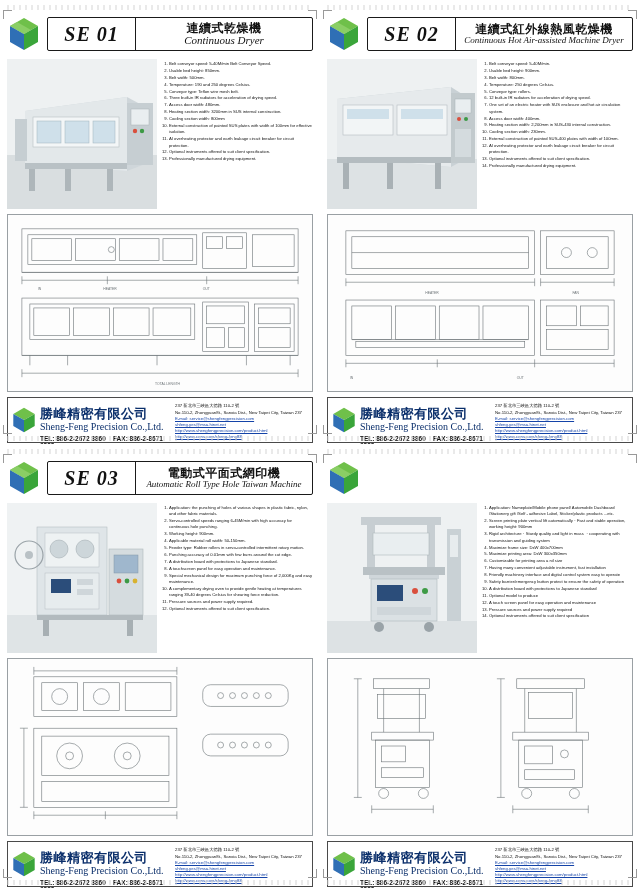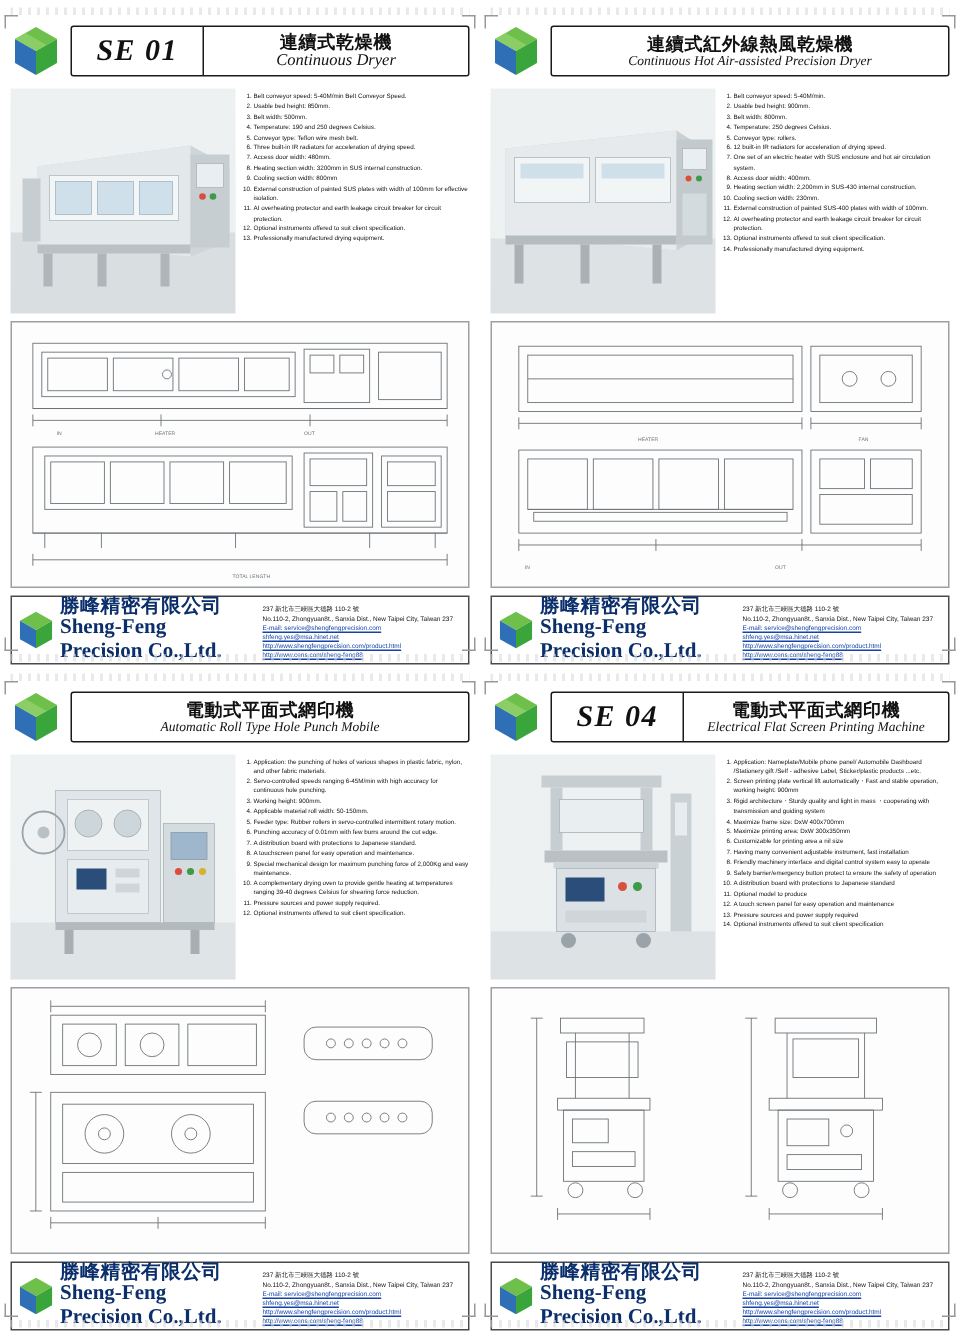--- a/index.html
+++ b/index.html
@@ -165,21 +165,21 @@
     flex: 0 0 128px;
     display:flex; flex-direction:column; justify-content:center;
     padding-left: 2px;
   }
   .f-cn {
     font-size: 13px; font-weight: bold; color:#0b2f6b; letter-spacing:.5px;
     line-height:1.1;
     margin-top:16px;
   }
   .f-en {
-    font-size: 14px; font-weight: bold; color:#0b2f6b; line-height:1.15;
+    font-size: 10px; font-weight: normal; color:#0b2f6b; line-height:1.15;
     font-family: "Liberation Serif", serif;
   }
   .f-tel {
     font-size: 6.5px; font-weight:bold; color:#111; margin-top:2px;
   }
   .f-addr {
     flex: 1 1 auto;
     font-size: 4.3px;
     line-height: 1.45;
     color:#111;
@@ -360,23 +360,24 @@
     <div class="hdr">
       <div class="cube">
         <svg class="cube-svg" viewBox="0 0 34 34">
           <polygon points="17,1 31,9 17,17 3,9" fill="#6fc04a"></polygon>
           <polygon points="3,9 17,17 17,33 3,25" fill="#2f6fb5"></polygon>
           <polygon points="31,9 31,25 17,33 17,17" fill="#3aa53a"></polygon>
           <polygon points="10,5 24,13 17,17 3,9" fill="#8fd06a" opacity=".85"></polygon>
         </svg>
       </div>
       <div class="title-box">
+        <div class="model">SE 02</div>
         <div class="names">
           <div class="name-cn">連續式紅外線熱風乾燥機</div>
-          <div class="name-en small">Continuous Hot Air-assisted Precision Dryer</div>
+          <div class="name-en small">Continuous Hot Air-assisted Machine Dryer</div>
         </div>
       </div>
     </div>
 
     <div class="content">
       <div class="photo">
         <svg viewBox="0 0 150 150" preserveAspectRatio="none">
           <rect x="0" y="0" width="150" height="150" fill="#eef1f2"></rect>
           <rect x="0" y="100" width="150" height="50" fill="#dde2e4"></rect>
           <polygon points="10,40 124,28 146,42 146,96 124,108 10,98" fill="#c9d1d5"></polygon>
@@ -499,23 +500,24 @@
     <div class="hdr">
       <div class="cube">
         <svg class="cube-svg" viewBox="0 0 34 34">
           <polygon points="17,1 31,9 17,17 3,9" fill="#6fc04a"></polygon>
           <polygon points="3,9 17,17 17,33 3,25" fill="#2f6fb5"></polygon>
           <polygon points="31,9 31,25 17,33 17,17" fill="#3aa53a"></polygon>
           <polygon points="10,5 24,13 17,17 3,9" fill="#8fd06a" opacity=".85"></polygon>
         </svg>
       </div>
       <div class="title-box">
+        <div class="model">SE 03</div>
         <div class="names">
           <div class="name-cn">電動式平面式網印機</div>
-          <div class="name-en small">Automatic Roll Type Hole Punch Mobile</div>
+          <div class="name-en small">Automatic Roll Type Hole Taiwan Machine</div>
         </div>
       </div>
     </div>
 
     <div class="content">
       <div class="photo">
         <svg viewBox="0 0 150 150" preserveAspectRatio="none">
           <rect x="0" y="0" width="150" height="150" fill="#eff2f3"></rect>
           <rect x="0" y="112" width="150" height="38" fill="#dfe4e6"></rect>
 
@@ -642,27 +644,20 @@
     <span class="crop-mark cm-br"></span>
 
     <div class="hdr">
       <div class="cube">
         <svg class="cube-svg" viewBox="0 0 34 34">
           <polygon points="17,1 31,9 17,17 3,9" fill="#6fc04a"></polygon>
           <polygon points="3,9 17,17 17,33 3,25" fill="#2f6fb5"></polygon>
           <polygon points="31,9 31,25 17,33 17,17" fill="#3aa53a"></polygon>
           <polygon points="10,5 24,13 17,17 3,9" fill="#8fd06a" opacity=".85"></polygon>
         </svg>
-      </div>
-      <div class="title-box">
-        <div class="model">SE 04</div>
-        <div class="names">
-          <div class="name-cn">電動式平面式網印機</div>
-          <div class="name-en small">Electrical Flat Screen Printing Machine</div>
-        </div>
       </div>
     </div>
 
     <div class="content">
       <div class="photo">
         <svg viewBox="0 0 150 150" preserveAspectRatio="none">
           <rect x="0" y="0" width="150" height="150" fill="#eef1f2"></rect>
           <rect x="0" y="118" width="150" height="32" fill="#dde2e4"></rect>
 
           <rect x="34" y="14" width="80" height="8" fill="#c7ced2"></rect>

